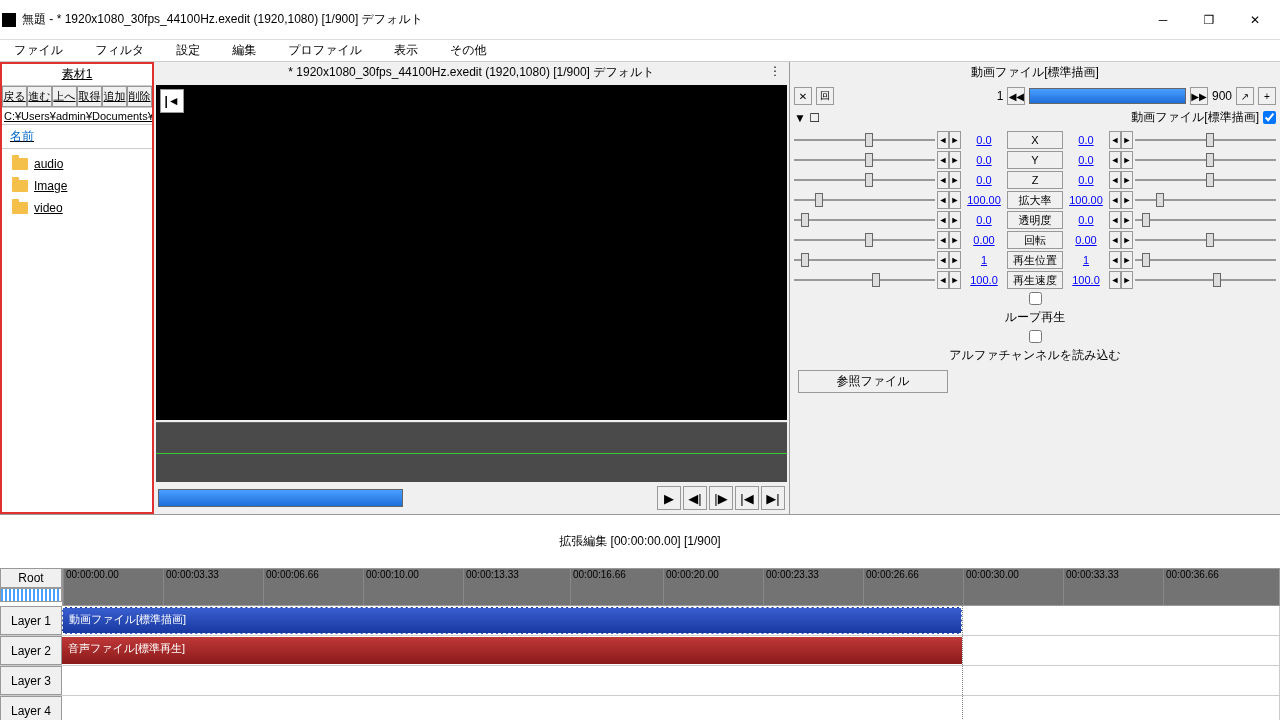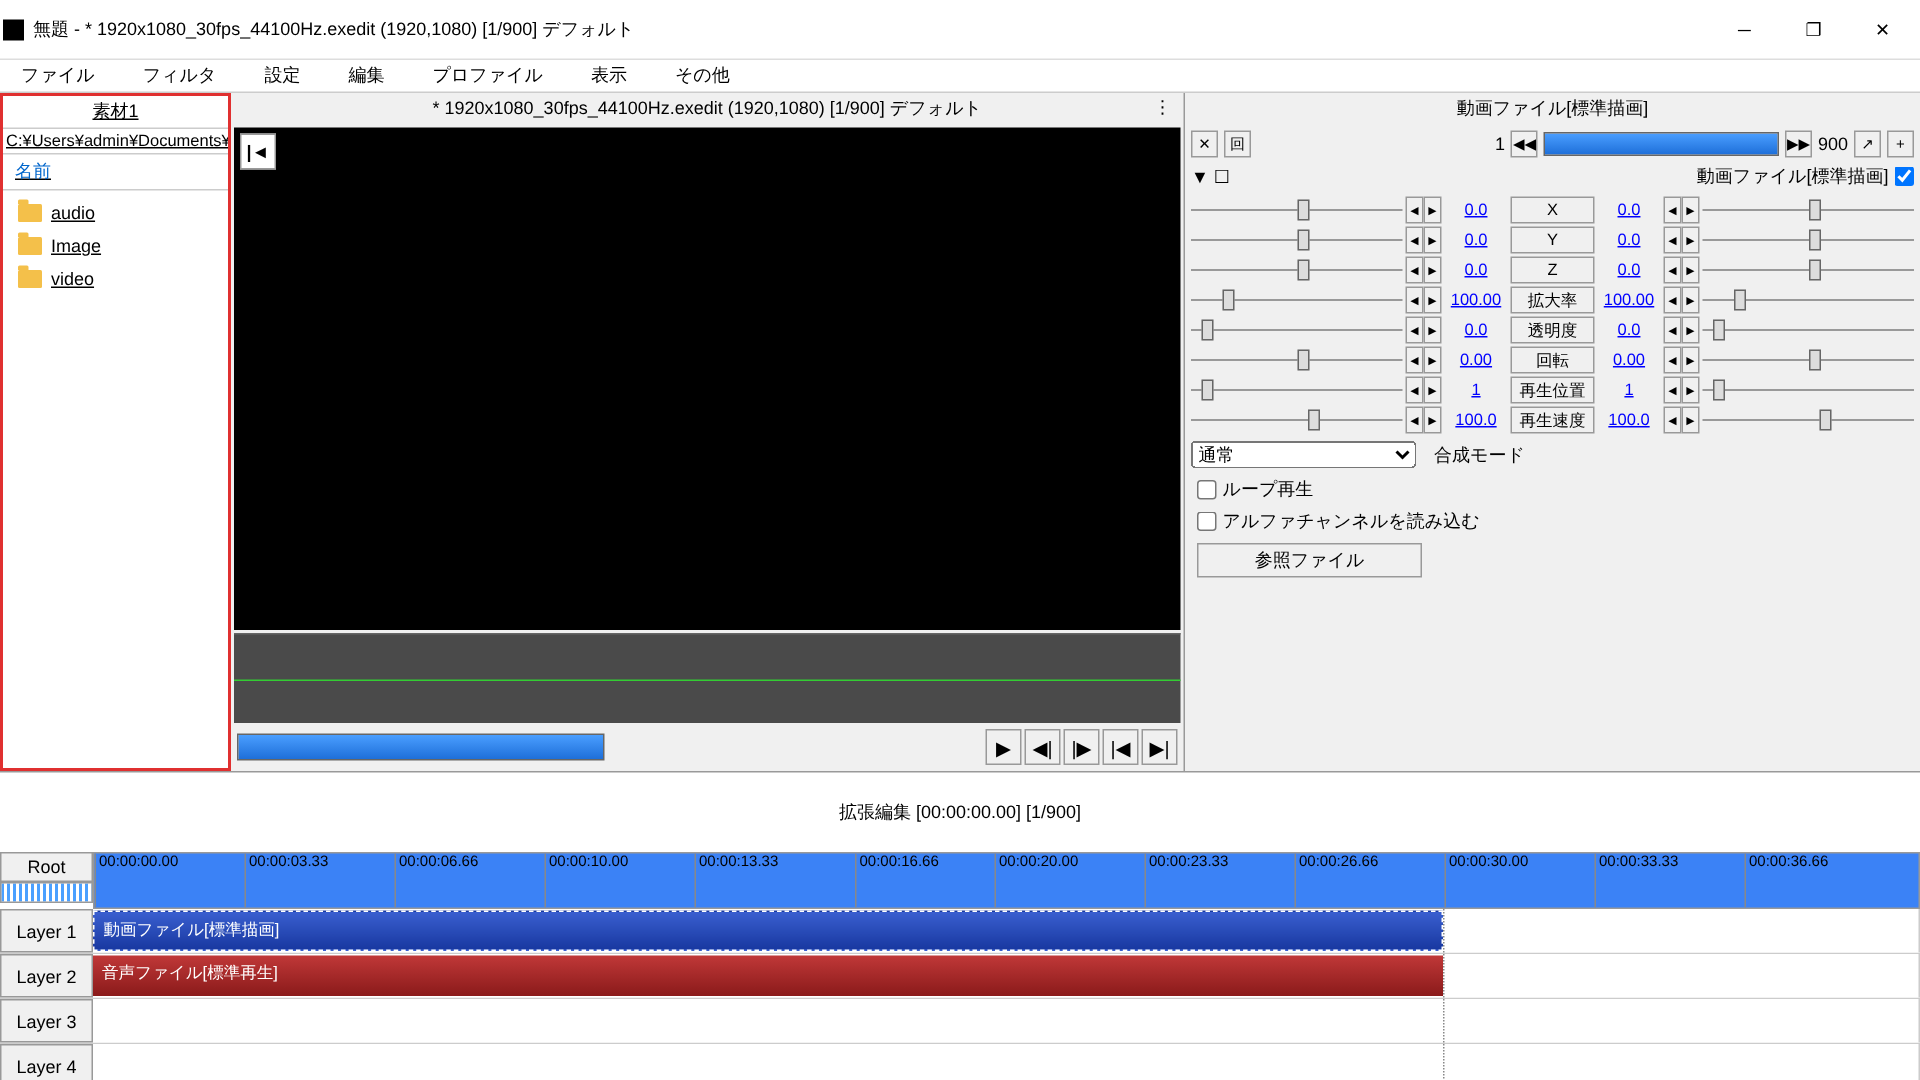--- a/index.html
+++ b/index.html
@@ -41,29 +41,29 @@
 .prop-sub .tri{margin-right:auto;}
 .prop-row{display:flex;align-items:center;gap:2px;padding:1px 4px;}
 .slider{flex:1;height:16px;position:relative;background:linear-gradient(to bottom,transparent 45%,#999 45%,#999 55%,transparent 55%);}
 .slider-thumb{position:absolute;top:1px;width:8px;height:14px;background:#ddd;border:1px solid #666;}
 .nudge{display:flex;}
 .nudge button{width:12px;height:18px;border:1px solid #999;background:#f0f0f0;font-size:9px;padding:0;}
 .val{width:42px;text-align:center;text-decoration:underline;color:#00f;font-size:11px;}
 .axis-btn{width:56px;height:18px;border:1px solid #999;background:#f0f0f0;font-size:11px;}
 .prop-select{margin:4px;}
 .prop-select select{width:150px;}
-.prop-check{padding:2px 8px;display:flex;align-items:center;gap:4px;}
+.prop-check{padding:2px 8px;display:flex;align-items:center;gap:4px;flex-direction:column;}
 .ref-btn{margin:4px 8px;width:150px;border:1px solid #999;background:#f0f0f0;padding:2px;}
 .timeline-title{text-align:center;padding:18px;border-top:1px solid #999;}
 .timeline{display:flex;flex-direction:column;}
 .tl-head{display:flex;height:38px;}
 .root-box{width:62px;display:flex;flex-direction:column;}
 .root-btn{border:1px solid #999;background:#f0f0f0;text-align:center;padding:2px;}
 .zoom-strip{height:14px;background:repeating-linear-gradient(90deg,#4aa0ff 0,#4aa0ff 2px,#fff 2px,#fff 4px);border:1px solid #999;}
-.ruler{flex:1;position:relative;border:1px solid #999;background:#3b82f6;overflow:hidden;}
+.ruler{flex:1;position:relative;border:1px solid #999;background:#737373;overflow:hidden;}
 .tick{position:absolute;top:0;font-size:10px;border-left:1px solid #888;height:100%;padding-left:2px;}
 .tl-row{display:flex;height:30px;border-bottom:1px solid #ccc;}
 .layer-label{width:62px;border:1px solid #999;background:#f0f0f0;display:flex;align-items:center;justify-content:center;}
 .track{flex:1;position:relative;background:#fff;border-right:1px solid #ccc;}
 .clip{position:absolute;top:1px;bottom:1px;left:0;padding:4px 6px;color:#fff;font-size:11px;}
 .clip-video{background:linear-gradient(#3a5fd0,#1838a0);border:1px dashed #fff;width:900px;}
 .clip-audio{background:linear-gradient(#c03838,#8a1a1a);width:900px;}
 .vline{position:absolute;top:0;bottom:0;left:900px;width:1px;border-left:1px dotted #888;}
 input[type=checkbox]{margin:0;}
 </style>
@@ -87,20 +87,28 @@
   <span>編集</span>
   <span>プロファイル</span>
   <span>表示</span>
   <span>その他</span>
 </div>
 
 <div class="upper">
 
   <div class="material-panel">
     <div class="material-title">素材1</div>
+    <div class="mat-buttons">
+      <button>戻る</button>
+      <button>進む</button>
+      <button>上へ</button>
+      <button>取得</button>
+      <button>追加</button>
+      <button>削除</button>
+    </div>
     <div class="mat-path">C:¥Users¥admin¥Documents¥AviUtl¥p</div>
     <div class="mat-header">名前</div>
     <div class="mat-list">
       <div class="mat-item">
           <div class="folder-icon"></div>
           <span>audio</span>
         </div>
       <div class="mat-item">
           <div class="folder-icon"></div>
           <span>Image</span>
@@ -298,24 +306,20 @@
           <div class="val">100.0</div>
           <div class="nudge">
             <button>◄</button>
             <button>►</button>
           </div>
           <div class="slider">
             <div class="slider-thumb" style="left:55%"></div>
           </div>
         </div>
       </div>
-    <div class="prop-select" style="display:flex;align-items:center;gap:12px;">
-      <select><option>通常</option></select>
-      <span>合成モード</span>
-    </div>
     <div class="prop-check">
         <input type="checkbox" style="">
         <span>ループ再生</span>
       </div>
     <div class="prop-check">
         <input type="checkbox" style="">
         <span>アルファチャンネルを読み込む</span>
       </div>
     <button class="ref-btn">参照ファイル</button>
   </div>

